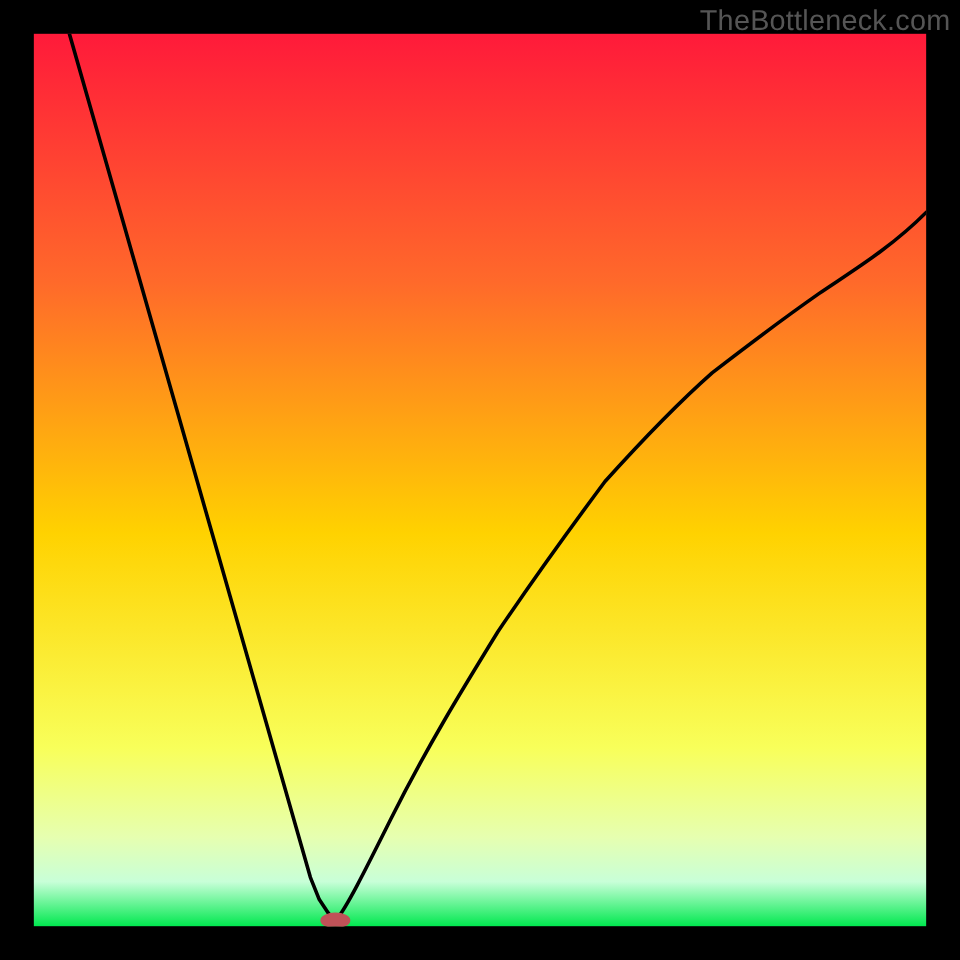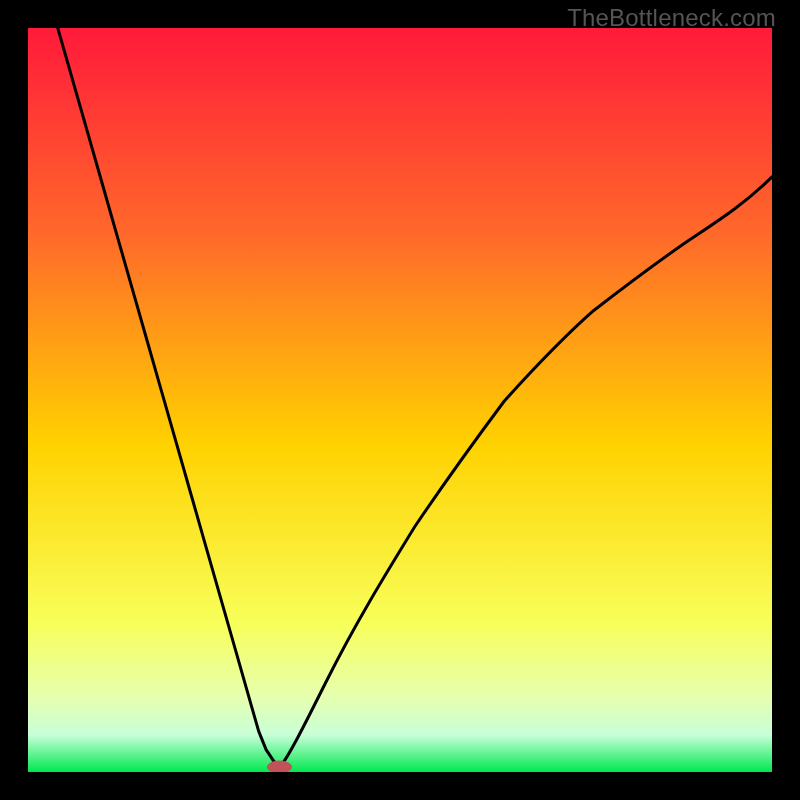--- a/index.html
+++ b/index.html
@@ -20,21 +20,21 @@
   .plot {
     position: absolute;
     left: 28px;
     top: 28px;
     width: 744px;
     height: 744px;
   }
   .watermark {
     position: absolute;
     top: 4px;
-    right: 24px;
+    right: 8px;
     color: #555;
     font-size: 24px;
     font-weight: 400;
     letter-spacing: 0.2px;
     user-select: none;
   }
   svg { display: block; }
 </style>
 </head>
 <body>

